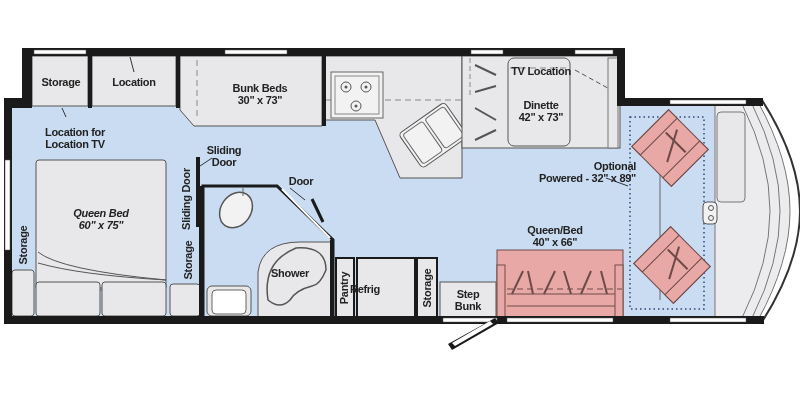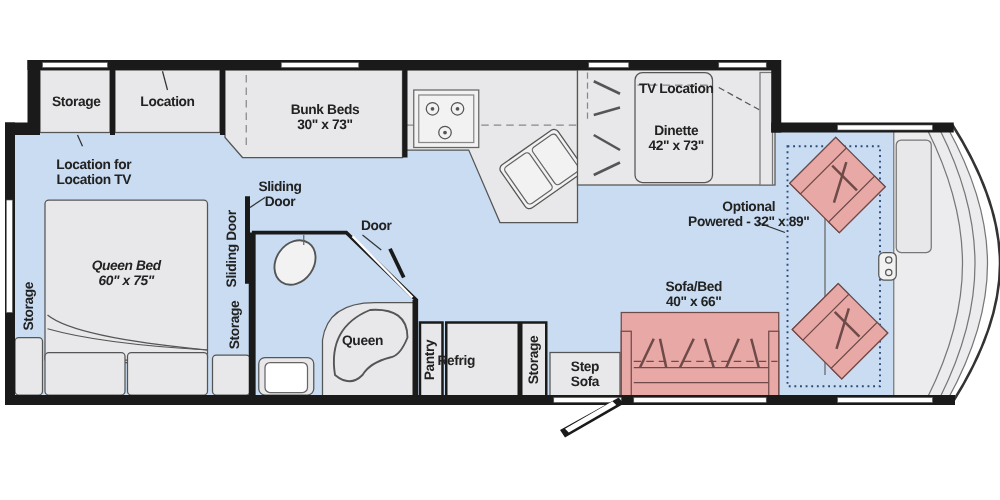--- a/index.html
+++ b/index.html
@@ -193,28 +193,28 @@
   <span>Door</span>
 </div>
 <div class="lbl vert" style="left:146px;top:193px;width:80px;">Sliding Door</div>
 <div class="lbl" style="left:285px;top:175px;width:32px;">Door</div>
 <div class="lbl" style="left:56px;top:207px;width:90px;font-style:italic;">
   <span>Queen Bed</span>
   <span>60" x 75"</span>
 </div>
 <div class="lbl vert" style="left:-2px;top:239px;width:50px;">Storage</div>
 <div class="lbl vert" style="left:163px;top:254px;width:50px;">Storage</div>
-<div class="lbl" style="left:265px;top:267px;width:50px;">Queen</div>
+<div class="lbl" style="left:265px;top:267px;width:50px;">Shower</div>
 <div class="lbl vert" style="left:321px;top:282px;width:46px;">Pantry</div>
 <div class="lbl" style="left:339px;top:283px;width:52px;">Refrig</div>
 <div class="lbl vert" style="left:402px;top:282px;width:50px;">Storage</div>
 <div class="lbl" style="left:446px;top:288px;width:44px;">
   <span>Step</span>
-  <span>Sofa</span>
+  <span>Bunk</span>
 </div>
 <div class="lbl" style="left:515px;top:224px;width:80px;">
-  <span>Sofa/Bed</span>
+  <span>Queen/Bed</span>
   <span>40" x 66"</span>
 </div>
-<div class="lbl" style="left:544px;top:160px;width:110px;">
+<div class="lbl" style="left:526px;top:160px;width:110px;text-align:right;">
   <span>Optional</span>
   <span>Powered - 32" x 89"</span>
 </div>
 
 </body></html>

